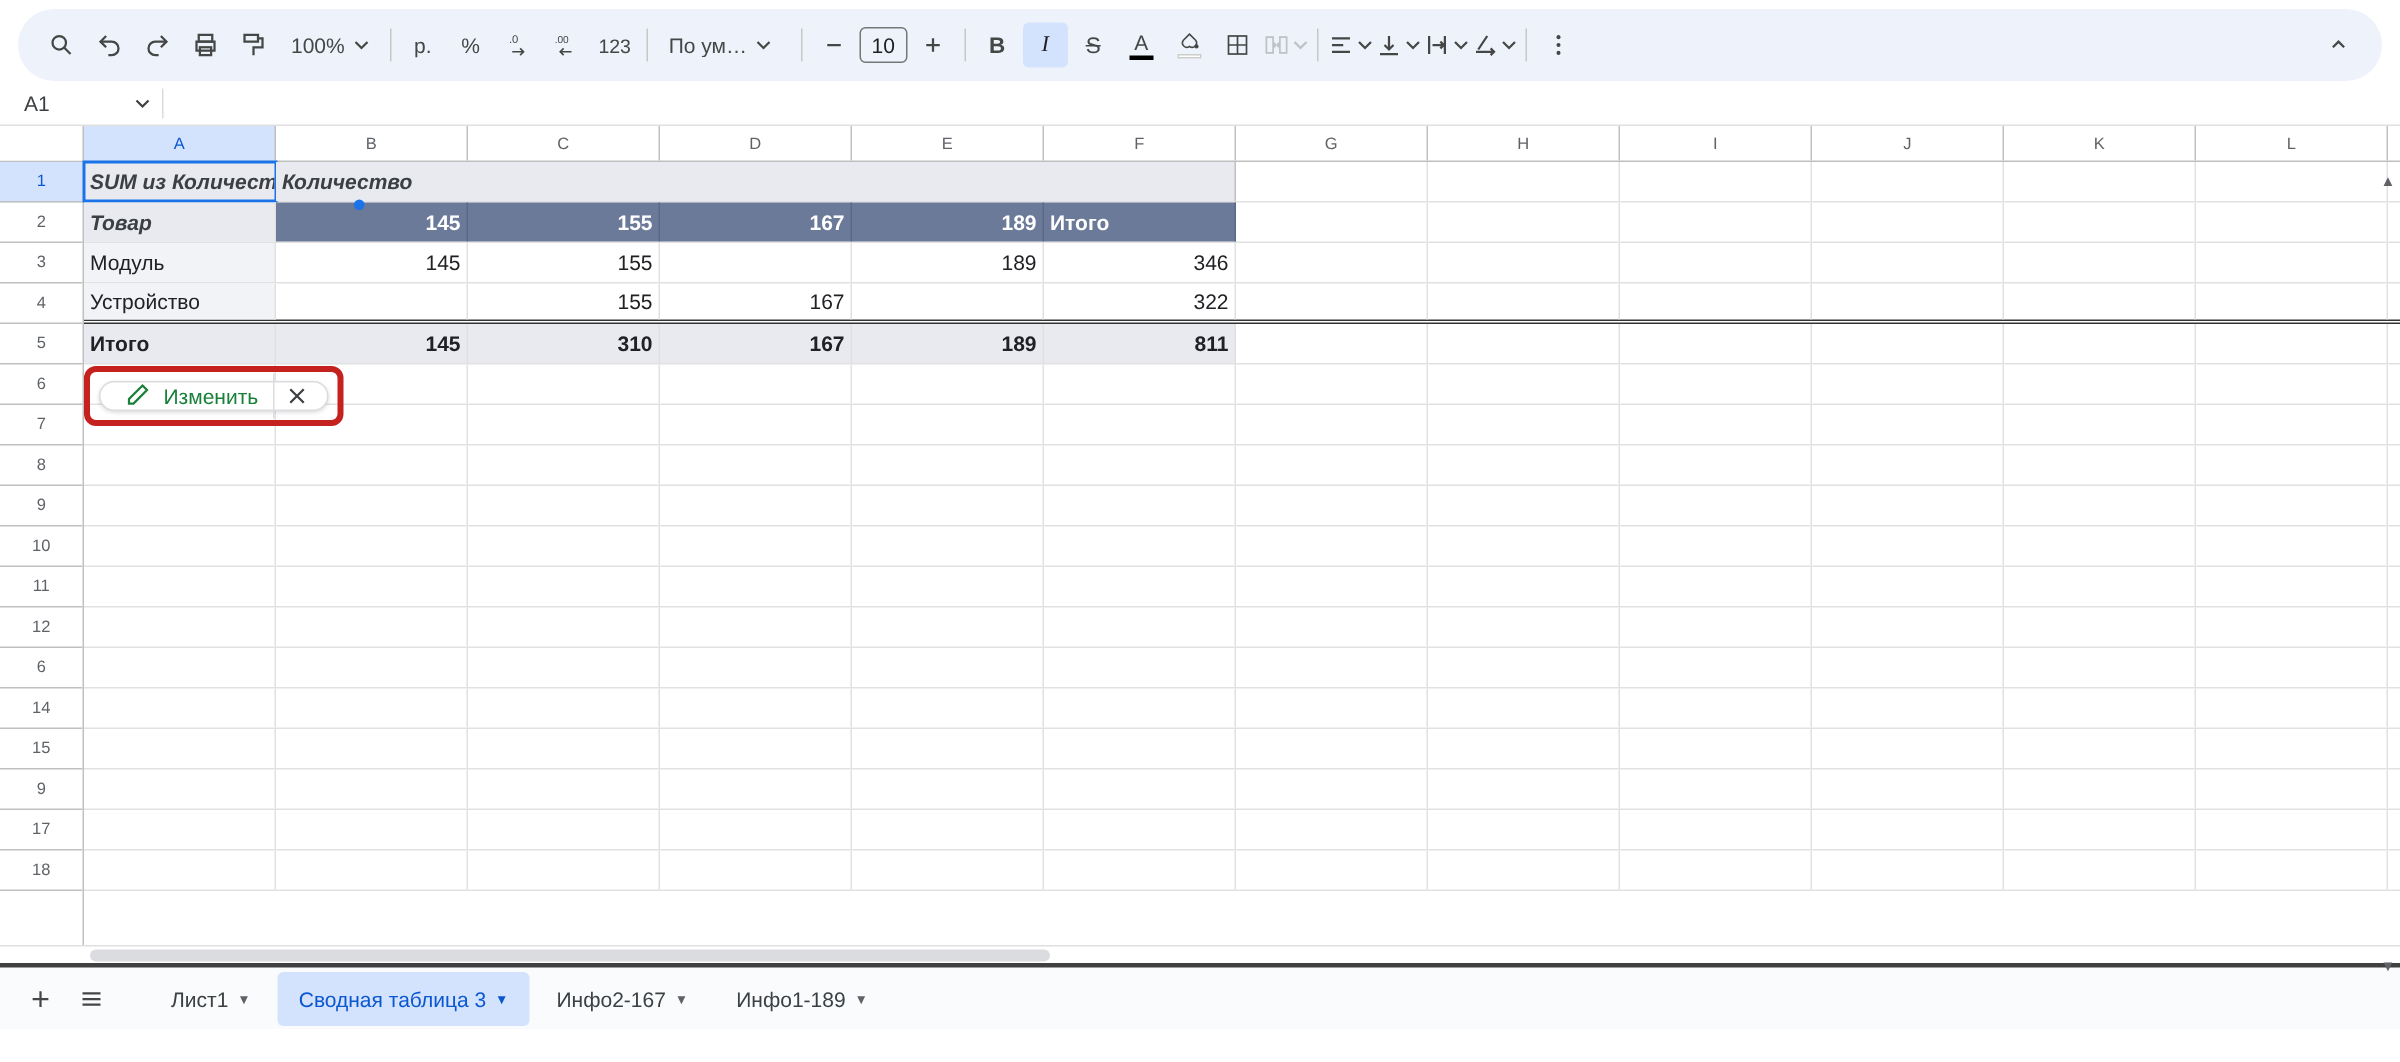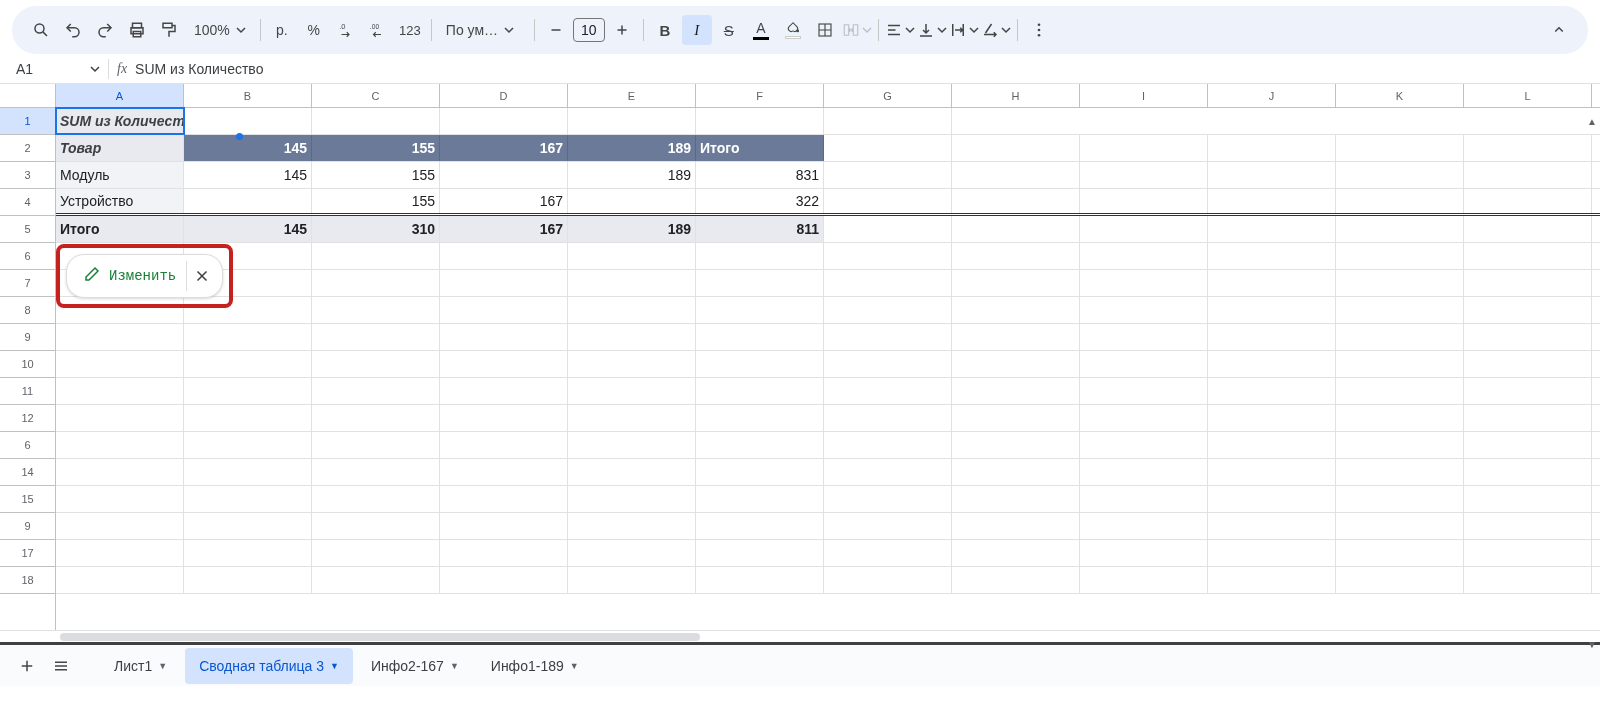--- a/index.html
+++ b/index.html
@@ -34,21 +34,21 @@
 .cell { border-right: 1px solid #e1e1e1; padding: 0 4px; display: flex; align-items: center; font-size: 14px; overflow: hidden; white-space: nowrap; }
 .cell.r { justify-content: flex-end; }
 .pivot-header { background: #e8eaf0; font-style: italic; font-weight: 600; color: #3c4043; }
 .pivot-colh { background: #6b7a99; color: #fff; font-weight: 600; border-right-color: #5a6985; }
 .pivot-total { background: #e8eaf0; font-weight: bold; }
 .active-cell { outline: 2px solid #1a73e8; outline-offset: -1px; }
 .active-handle { position: absolute; width: 7px; height: 7px; background: #1a73e8; border-radius: 50%; left: 180px; top: 25px; }
 .dbl-border { border-bottom: 3px double #333 !important; }
 
 .edit-popup-wrap { position: absolute; left: 0; top: 136px; border: 4px solid #c5221f; border-radius: 8px; padding: 6px; background: rgba(255,255,255,0); }
-.edit-popup { display: flex; align-items: center; background: #fff; border: 1px solid #dadce0; border-radius: 18px; height: 44px; padding: 0 6px; box-shadow: 0 1px 3px rgba(0,0,0,0.15); font-family: Liberation Mono, monospace; }
+.edit-popup { display: flex; align-items: center; background: #fff; border: 1px solid #dadce0; border-radius: 18px; height: 20px; padding: 0 6px; box-shadow: 0 1px 3px rgba(0,0,0,0.15); }
 .edit-btn { display: flex; align-items: center; gap: 8px; padding: 0 10px; color: #188038; font-weight: 500; font-size: 14px; cursor: pointer; }
 .close-btn { width: 30px; height: 30px; display: flex; align-items: center; justify-content: center; color: #3c4043; cursor: pointer; border-left: 1px solid #dadce0; }
 
 .hscroll-track { height: 12px; border-top: 1px solid #e0e0e0; display: flex; align-items: center; padding: 0 20px 0 60px; }
 .hscroll-thumb { height: 8px; background: #dadce0; border-radius: 4px; width: 640px; }
 .vscroll { position: absolute; right: 0; top: 114px; bottom: 56px; width: 16px; display: flex; flex-direction: column; align-items: center; justify-content: space-between; }
 .vscroll-arrow { font-size: 10px; color: #5f6368; padding: 2px; cursor: pointer; }
 
 .sheet-tabs { display: flex; align-items: center; height: 44px; border-top: 3px solid #404040; padding: 0 12px; gap: 4px; background: #f9fbfd; }
 .sheet-tab { display: flex; align-items: center; gap: 6px; height: 36px; padding: 0 14px; font-size: 14px; color: #3c4043; border-radius: 4px; cursor: pointer; }
@@ -214,24 +214,20 @@
 </div>
 
 <div class="name-formula-bar">
   <div class="name-box">
       <span>A1</span>
       <span class="sm"><svg viewBox="0 0 10 10">
           <path d="M1 3l4 4 4-4" fill="none" stroke="currentColor" stroke-width="1.5"></path>
         </svg></span>
     </div>
   <div style="width:1px;height:20px;background:#dadce0;"></div>
-  <div class="formula-area">
-    <span class="fx-label">fx</span>
-    <span class="formula-text">SUM из Количество</span>
-  </div>
 </div>
 
 <div class="grid-wrap">
   <div class="col-headers">
     <div class="corner"></div>
     <div id="colh-container" style="display:flex;">
         <div class="col-h sel" style="width: 128px;">A</div>
         <div class="col-h" style="width: 128px;">B</div>
         <div class="col-h" style="width: 128px;">C</div>
         <div class="col-h" style="width: 128px;">D</div>
@@ -262,20 +258,21 @@
         <div class="row-h">6</div>
         <div class="row-h">14</div>
         <div class="row-h">15</div>
         <div class="row-h">9</div>
         <div class="row-h">17</div>
         <div class="row-h">18</div>
       </div>
     <div class="cells" id="cells-container">
       <div class="row">
           <div class="cell pivot-header active-cell" style="width: 128px;">SUM из Количество</div>
+          <div class="cell pivot-header" style="width: 640px; border-right: 1px solid rgb(192, 192, 192);">Количество</div>
           <div class="cell" style="width: 128px;"></div>
           <div class="cell" style="width: 128px;"></div>
           <div class="cell" style="width: 128px;"></div>
           <div class="cell" style="width: 128px;"></div>
           <div class="cell" style="width: 128px;"></div>
           <div class="cell" style="width: 128px;"></div>
         </div>
         <div class="row">
           <div class="cell pivot-header" style="width: 128px;">Товар</div>
           <div class="cell pivot-colh r" style="width: 128px;">145</div>
@@ -289,21 +286,21 @@
           <div class="cell" style="width: 128px;"></div>
           <div class="cell" style="width: 128px;"></div>
           <div class="cell" style="width: 128px;"></div>
         </div>
         <div class="row">
           <div class="cell" style="width: 128px; background: rgb(241, 243, 247);">Модуль</div>
           <div class="cell r" style="width: 128px;">145</div>
           <div class="cell r" style="width: 128px;">155</div>
           <div class="cell r" style="width: 128px;"></div>
           <div class="cell r" style="width: 128px;">189</div>
-          <div class="cell r" style="width: 128px;">831</div>
+          <div class="cell r" style="width: 128px;">346</div>
           <div class="cell" style="width: 128px;"></div>
           <div class="cell" style="width: 128px;"></div>
           <div class="cell" style="width: 128px;"></div>
           <div class="cell" style="width: 128px;"></div>
           <div class="cell" style="width: 128px;"></div>
           <div class="cell" style="width: 128px;"></div>
         </div>
         <div class="row dbl-border">
           <div class="cell" style="width: 128px; background: rgb(241, 243, 247);">Устройство</div>
           <div class="cell r" style="width: 128px;"></div>

